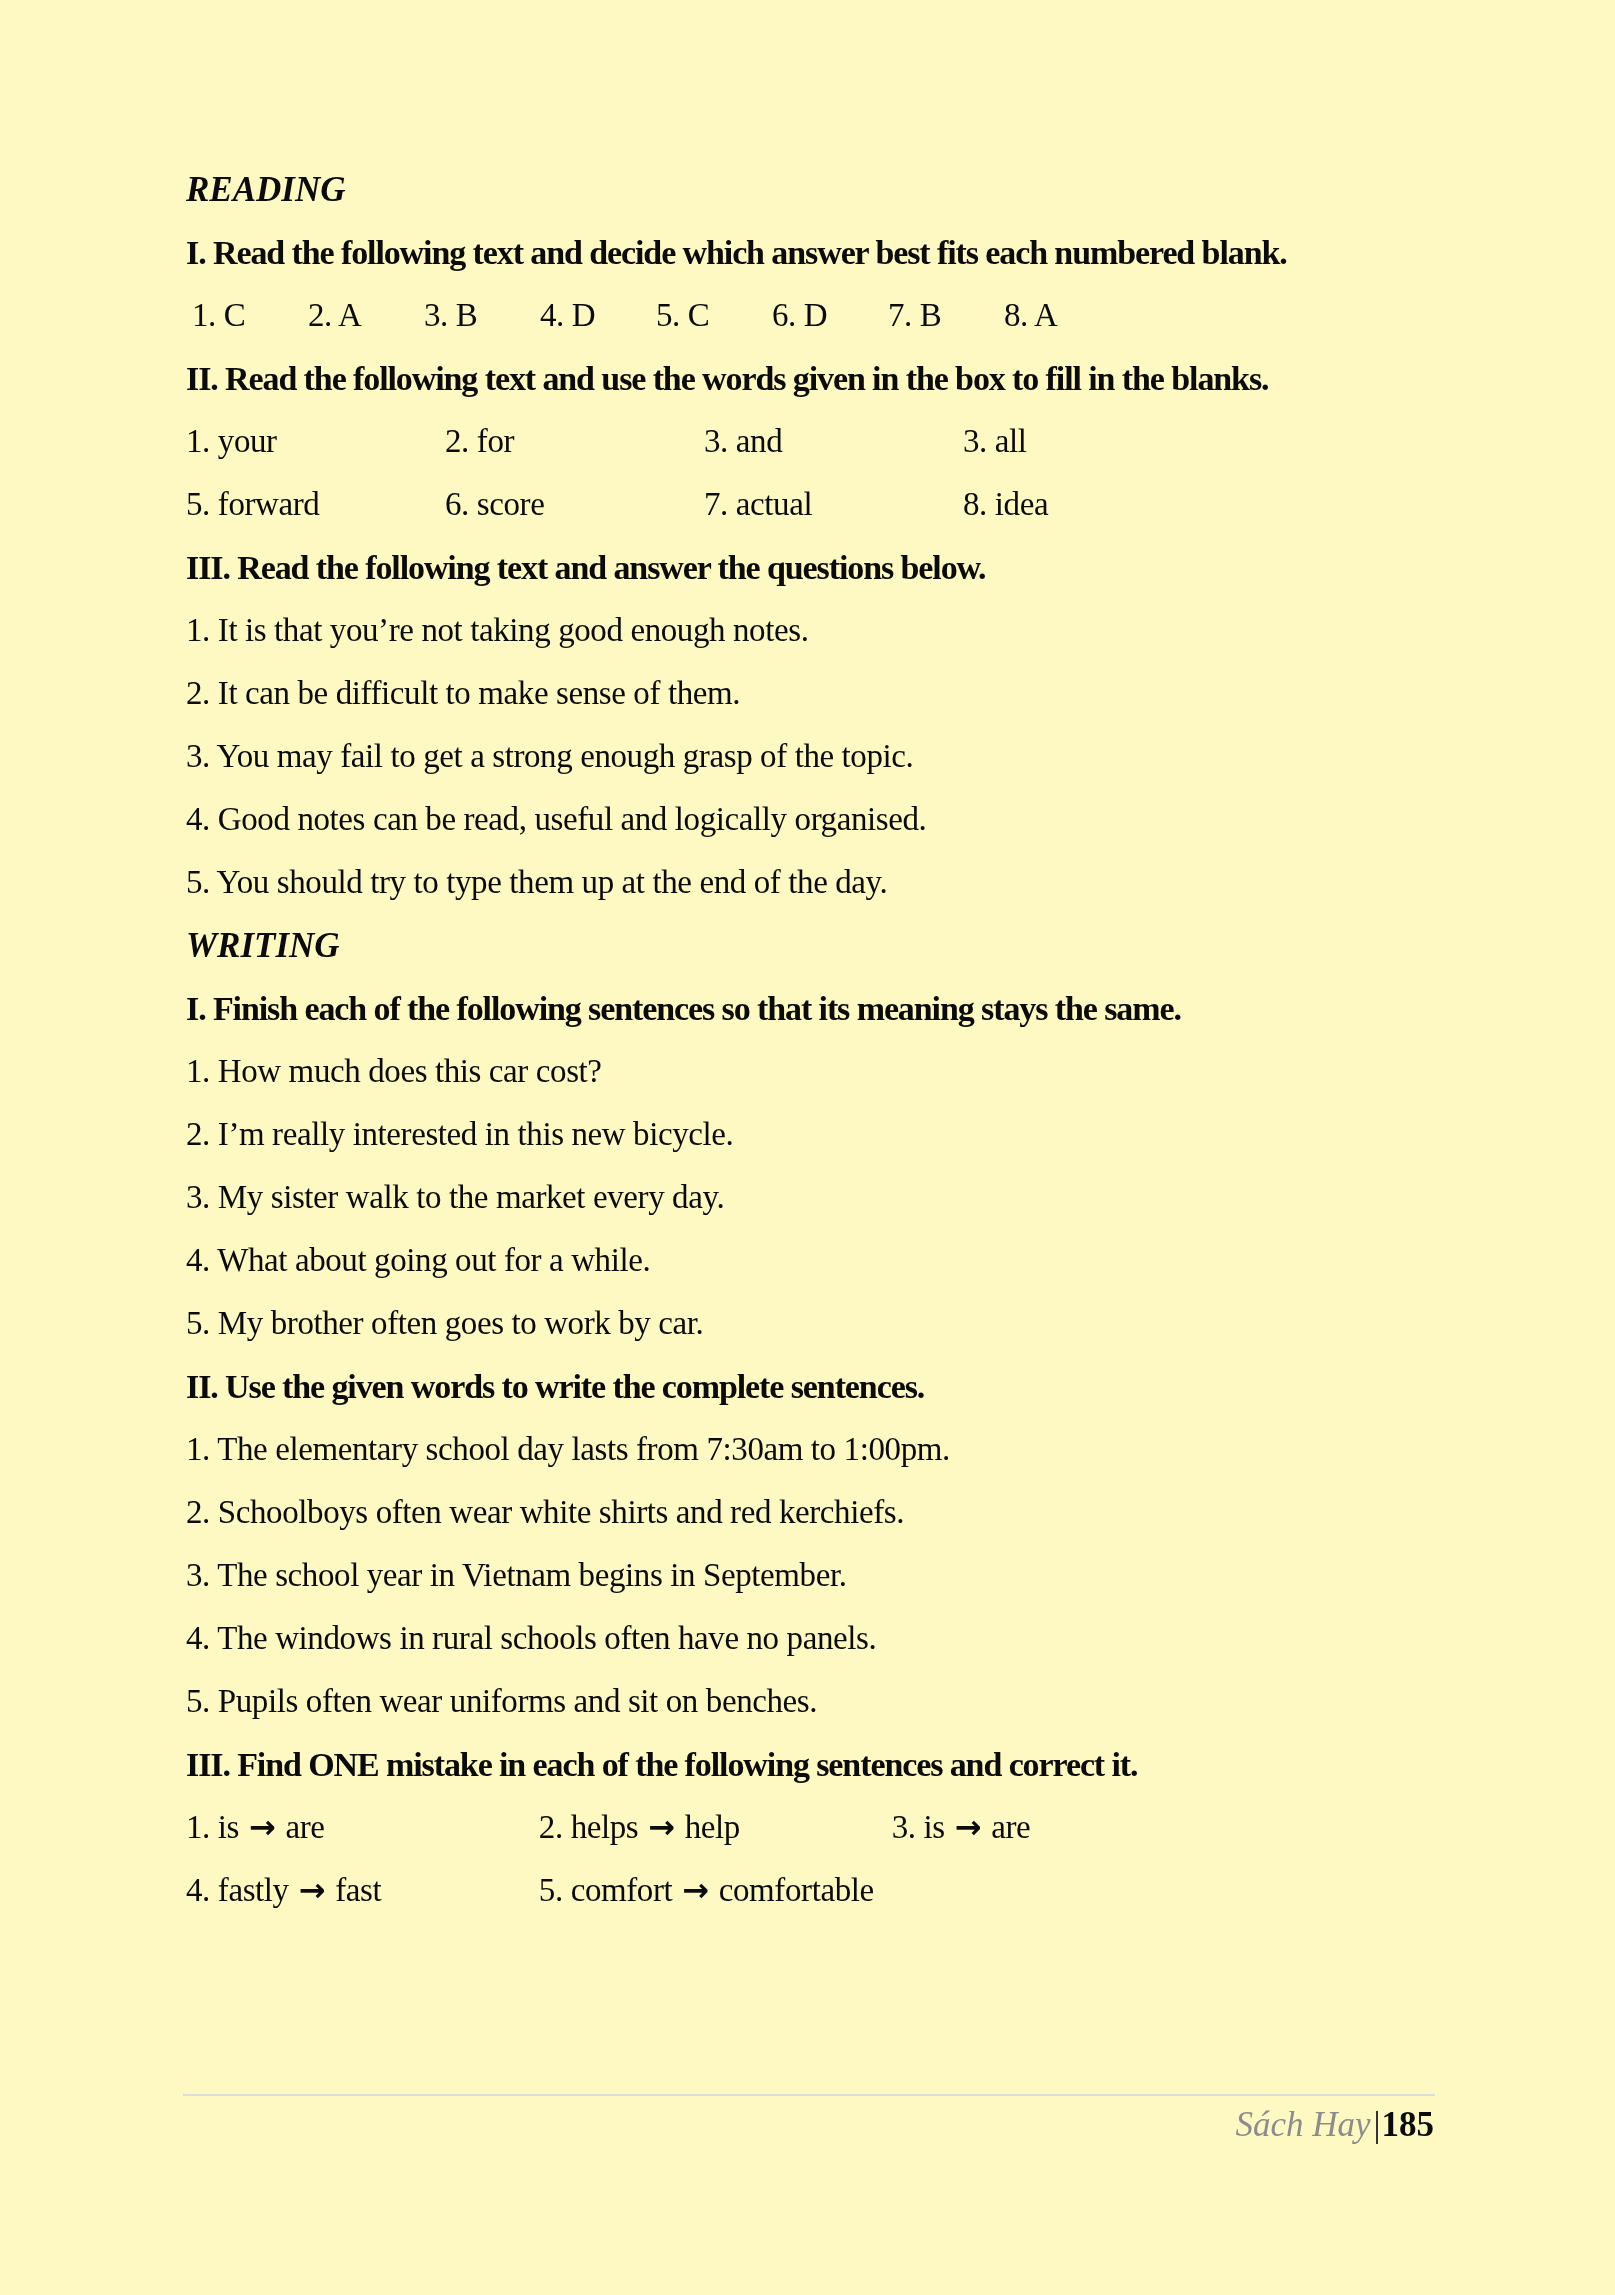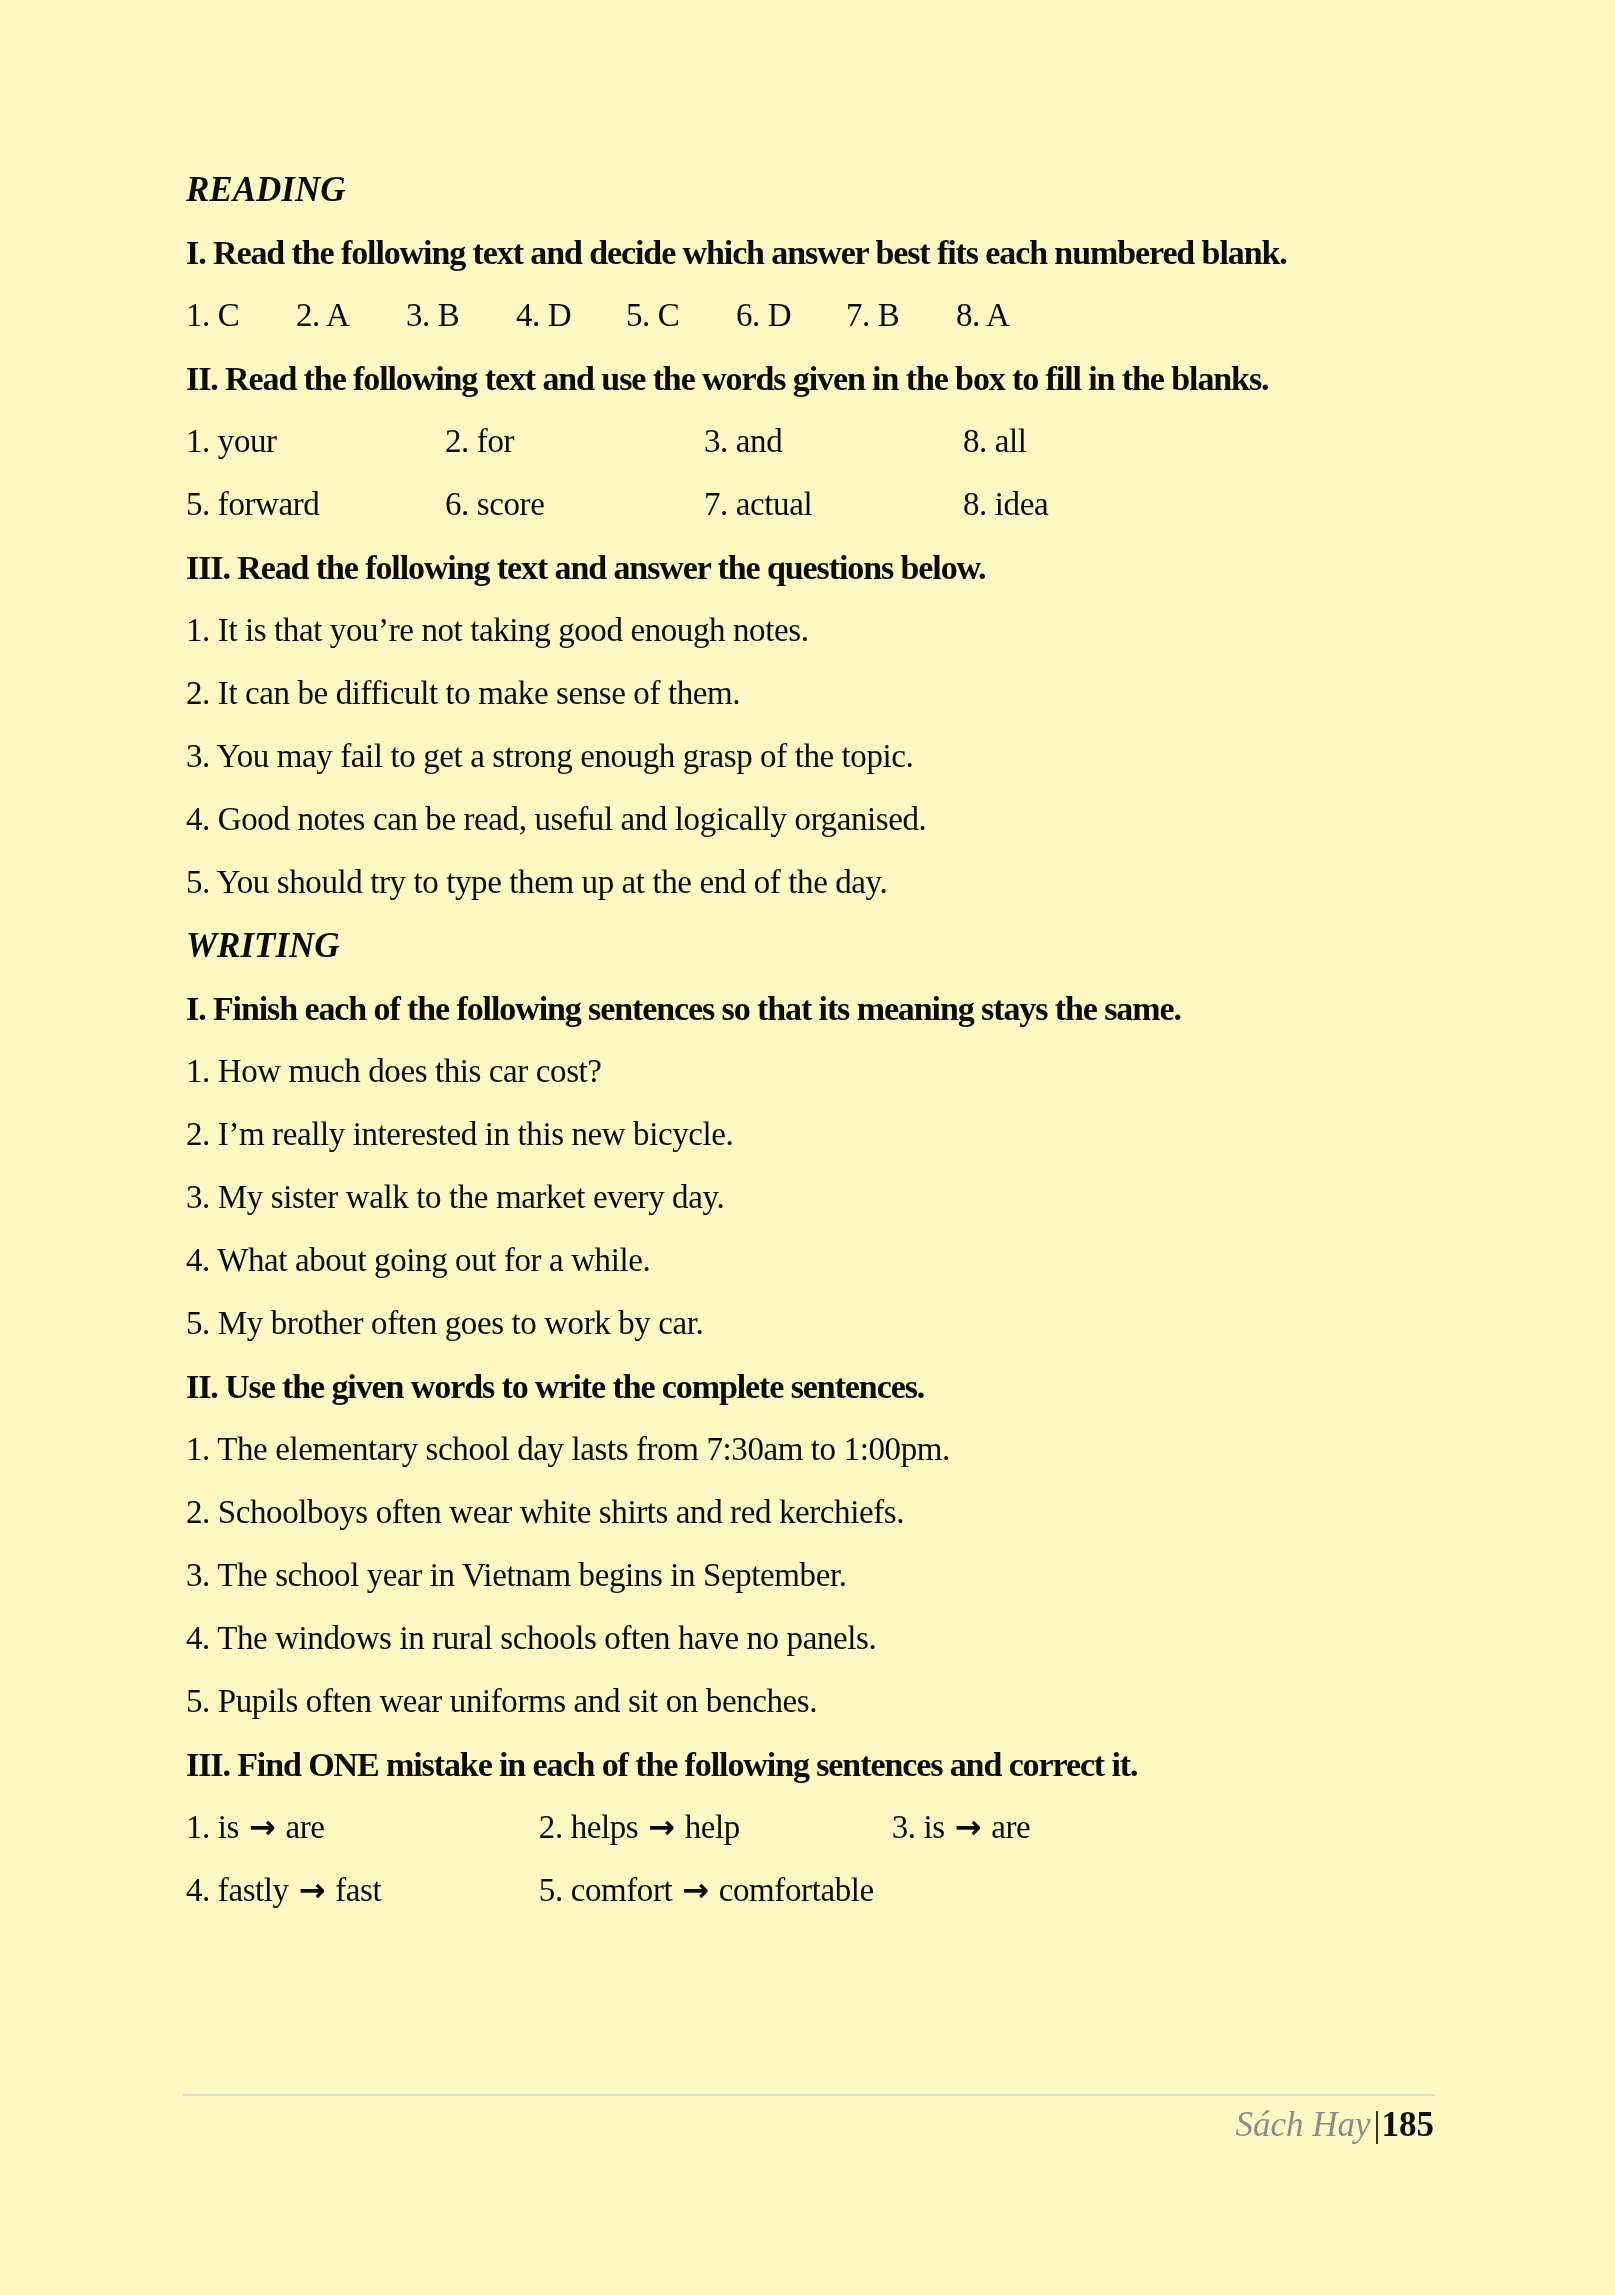--- a/index.html
+++ b/index.html
@@ -30,21 +30,21 @@
     font-style:italic;
     font-size:35px;
     letter-spacing:0;
   }
   .heading{
     font-weight:bold;
     font-size:34px;
     letter-spacing:-1.1px;
   }
   .row-letters{display:flex;}
-  .row-letters .cell{width:110px;}
+  .row-letters .cell{width:110px;margin-left:6px;}
   .grid4{display:flex;}
   .grid4 .cell{width:259px;}
   .grid3 .cell{display:inline-block;width:345px;}
   .grid3 .cell:last-child{width:auto;}
   .arrow{
     font-family:"DejaVu Sans","Liberation Sans",sans-serif;
     font-weight:bold;
     font-size:32px;
     margin:0 10px;
   }
@@ -99,21 +99,21 @@
       <span class="cell">7. B</span>
       <span class="cell">8. A</span>
     </div>
 
     <div class="line heading">II. Read the following text and use the words given in the box to fill in the blanks.</div>
 
     <div class="line grid4">
       <span class="cell">1. your</span>
       <span class="cell">2. for</span>
       <span class="cell">3. and</span>
-      <span class="cell">8. all</span>
+      <span class="cell">3. all</span>
     </div>
 
     <div class="line grid4">
       <span class="cell">5. forward</span>
       <span class="cell">6. score</span>
       <span class="cell">7. actual</span>
       <span class="cell">8. idea</span>
     </div>
 
     <div class="line heading">III. Read the following text and answer the questions below.</div>

